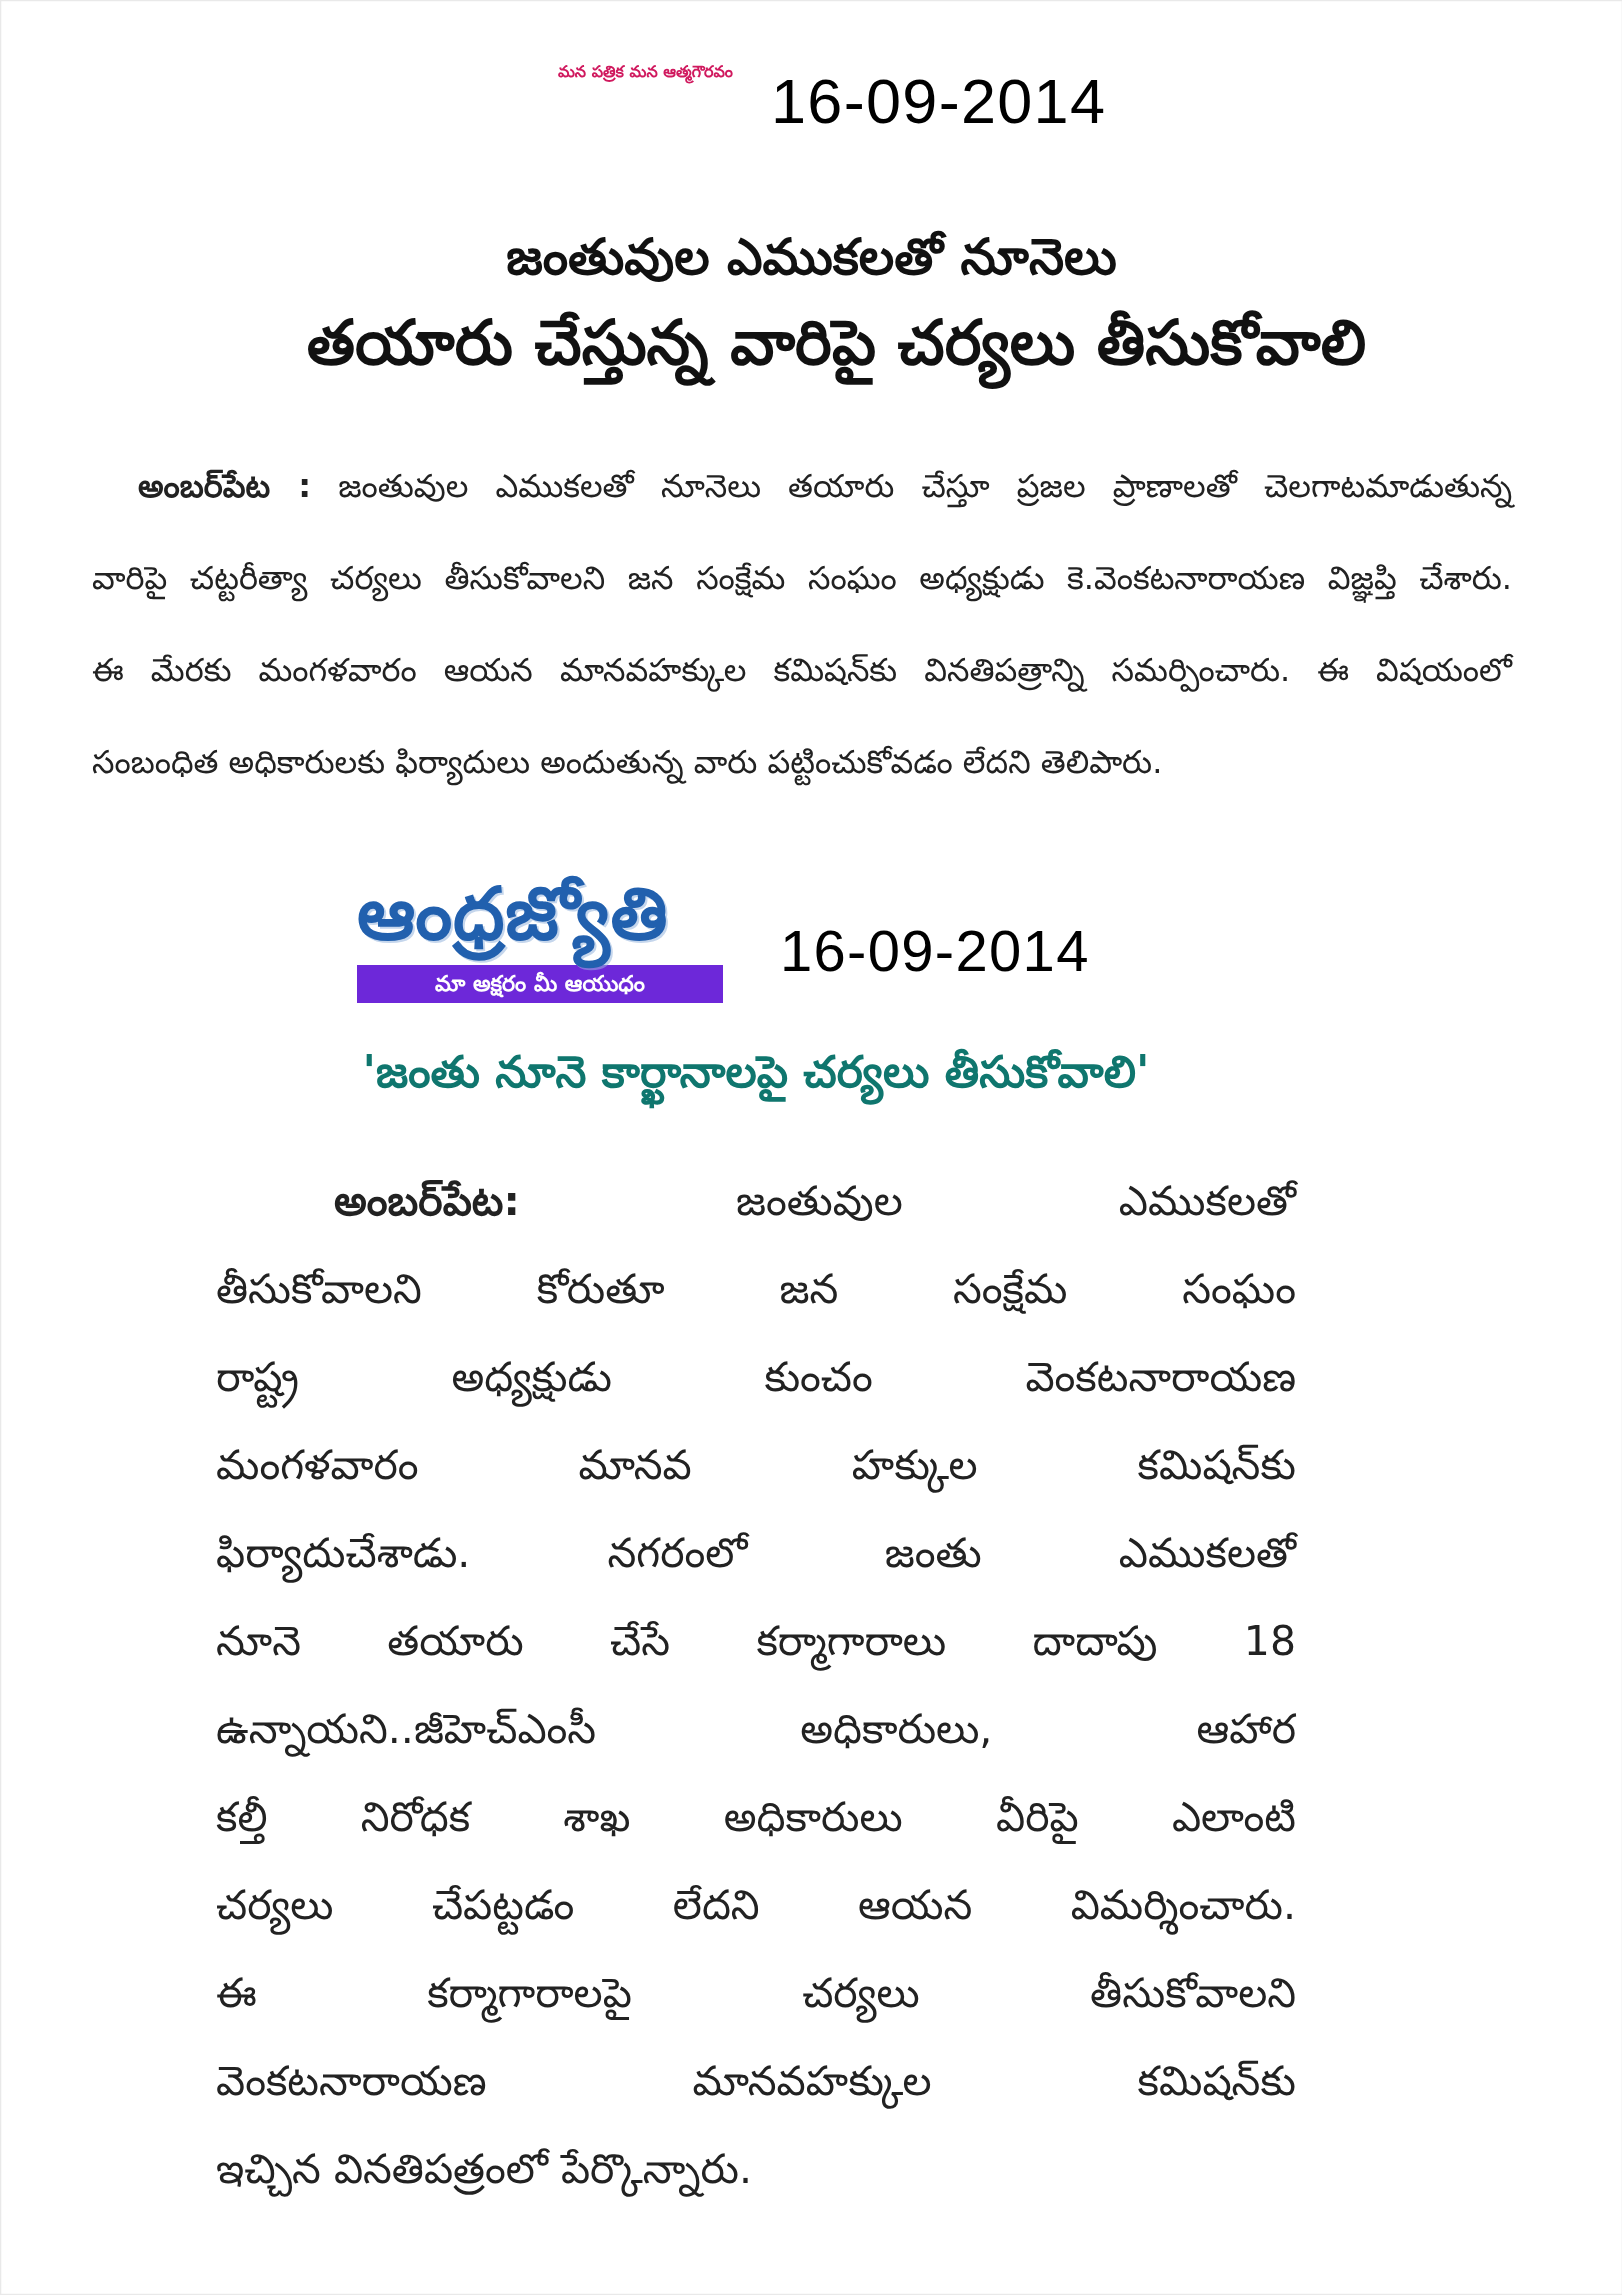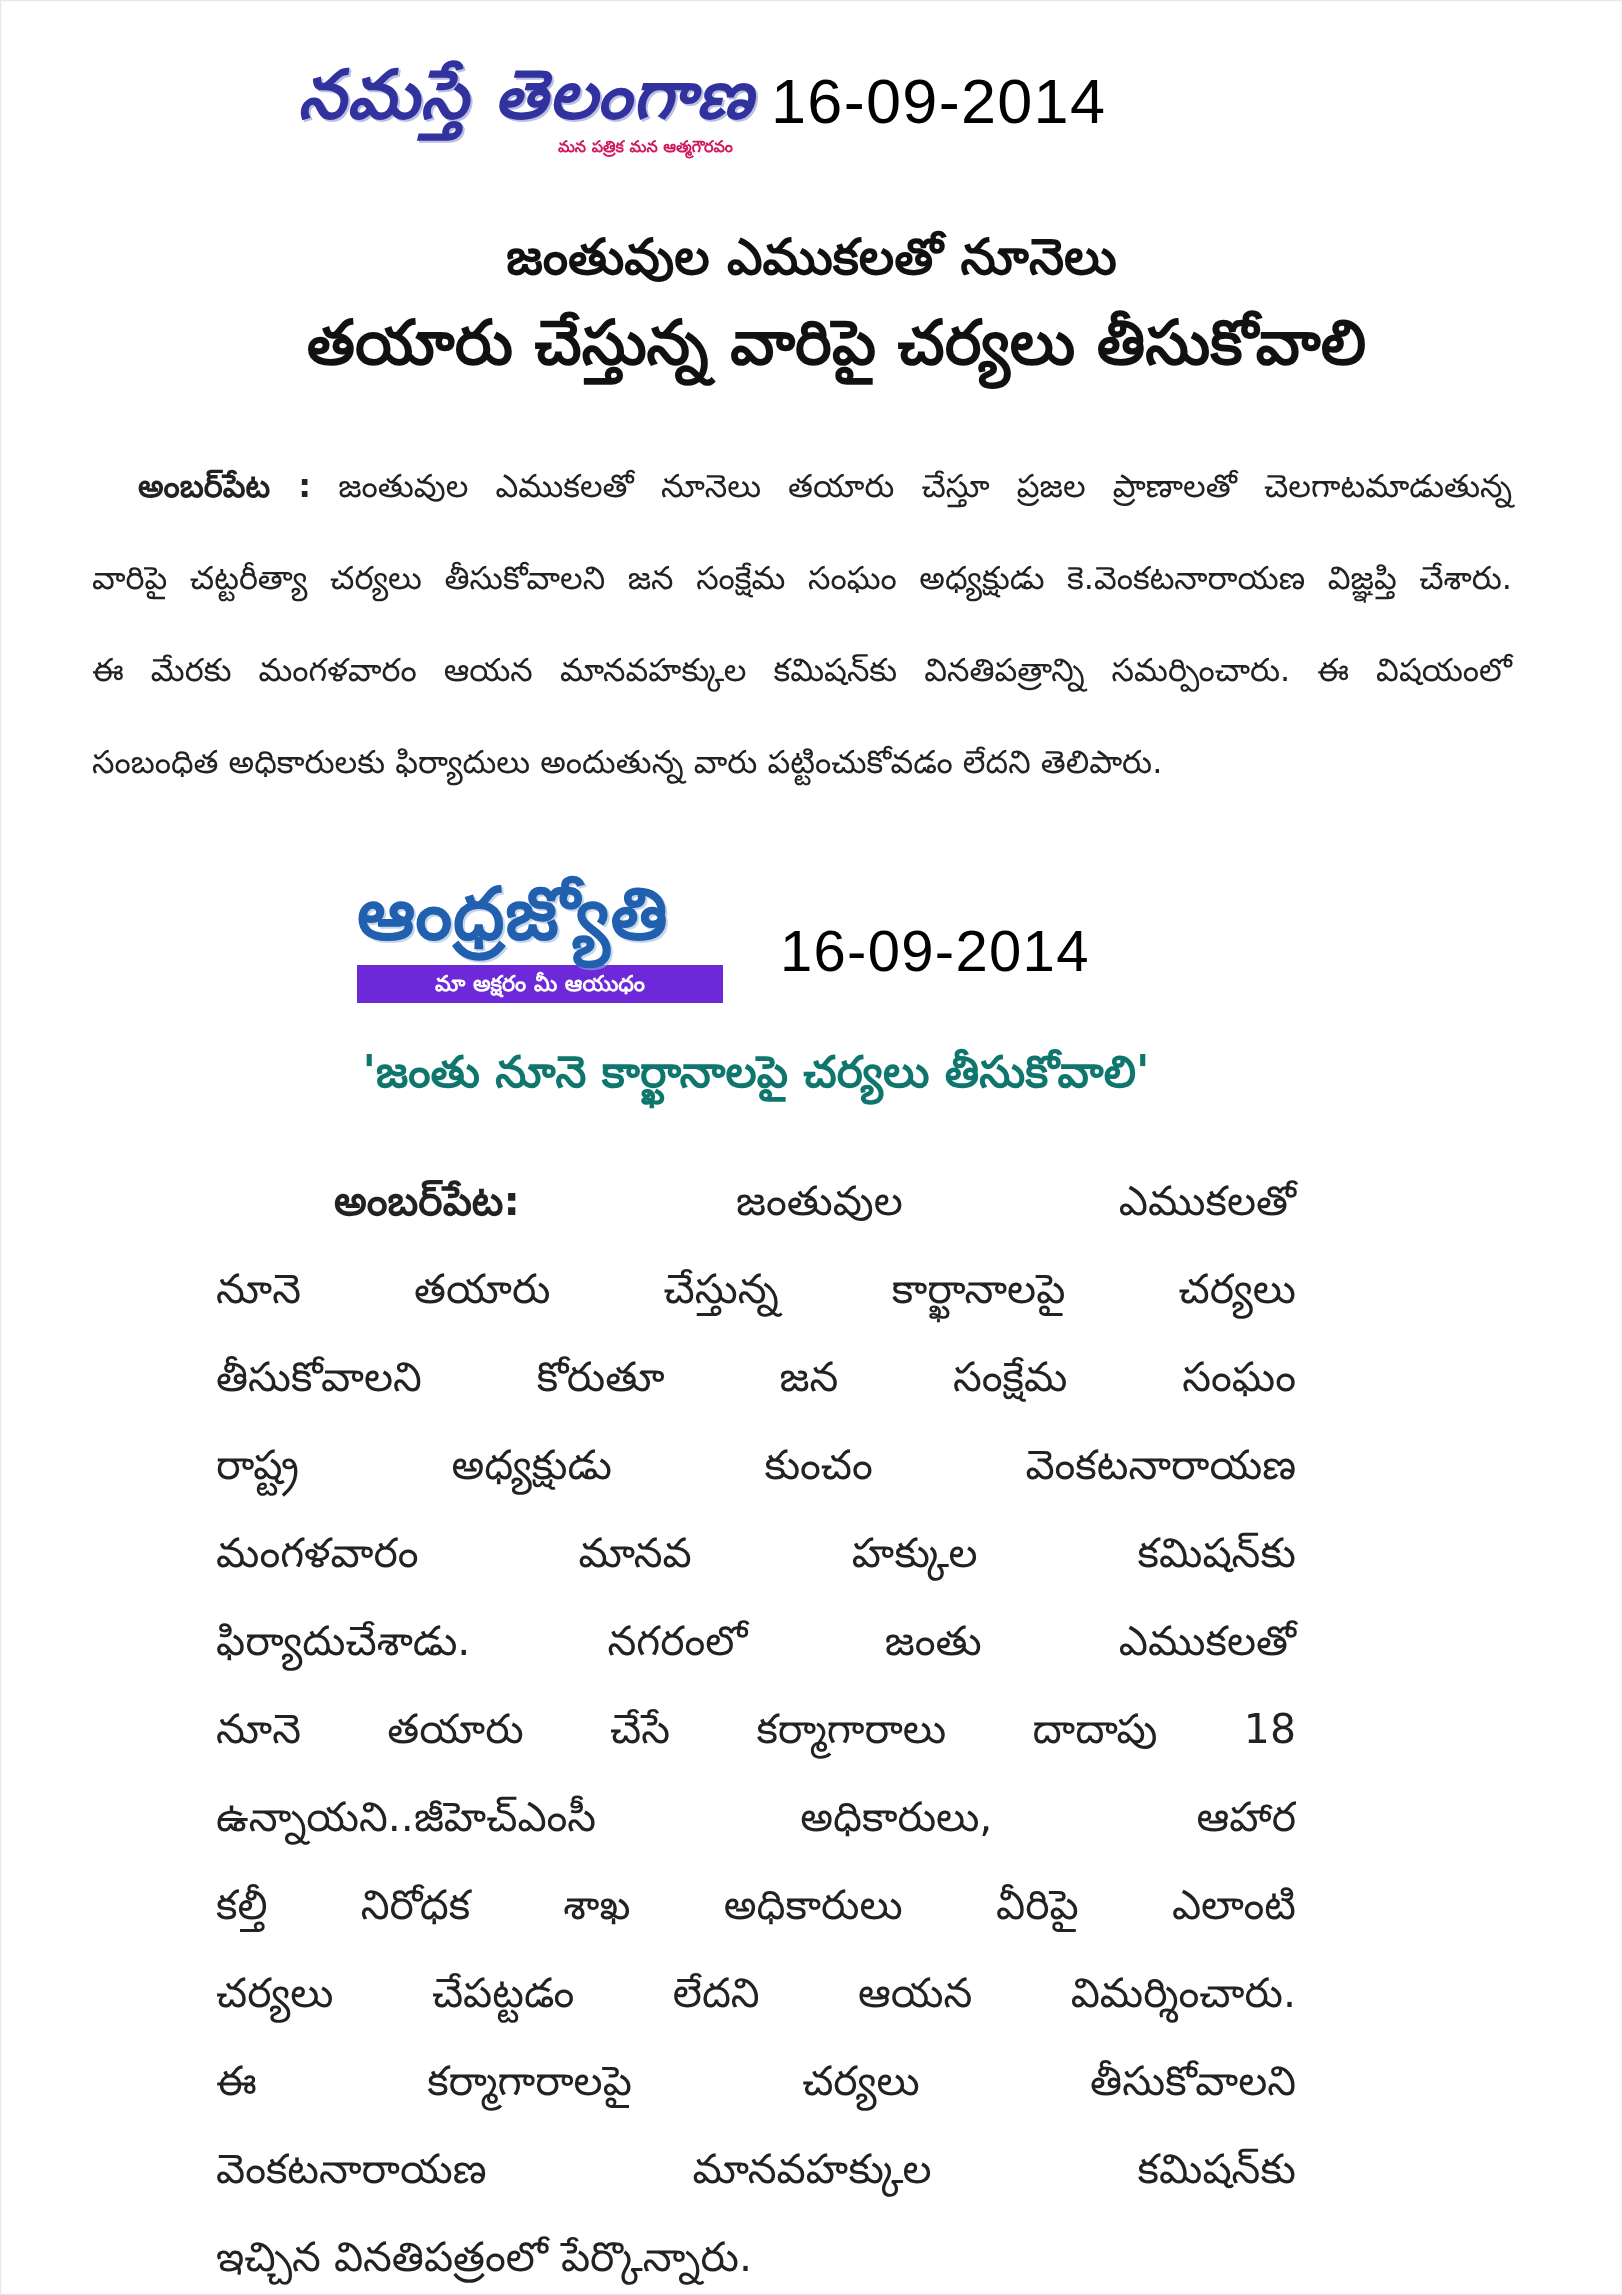--- a/index.html
+++ b/index.html
@@ -63,21 +63,20 @@
   .article2{position:absolute;left:216px;top:1157px;width:1080px;font-size:41px;color:#222;}
   .article2 .line{line-height:88px;height:88px;}
   .a2-l1{text-indent:118px;}
 </style>
 </head>
 <body>
 
 <div class="page">
 
   <div class="nt-logo-block">
-    <div class="nt-logo">నమస్తే తెలంగాణ</div>
     <div class="nt-tagline">మన పత్రిక మన ఆత్మగౌరవం</div>
   </div>
   <div class="nt-date">16-09-2014</div>
 
   <div class="kicker1">జంతువుల ఎముకలతో నూనెలు</div>
   <div class="headline1">తయారు చేస్తున్న వారిపై చర్యలు తీసుకోవాలి</div>
 
   <div class="article1">
     <div class="line just a1-l1"><span class="lead">అంబర్‌పేట :</span><span> జంతువుల ఎముకలతో నూనెలు తయారు చేస్తూ ప్రజల ప్రాణాలతో చెలగాటమాడుతున్న</span></div>
     <div class="line just">వారిపై చట్టరీత్యా చర్యలు తీసుకోవాలని జన సంక్షేమ సంఘం అధ్యక్షుడు కె.వెంకటనారాయణ విజ్ఞప్తి చేశారు.</div>
@@ -88,21 +87,20 @@
   <div class="aj-logo-block">
     <div class="aj-logo">ఆంధ్రజ్యోతి</div>
     <div class="aj-band">మా అక్షరం  మీ ఆయుధం</div>
   </div>
   <div class="aj-date">16-09-2014</div>
 
   <div class="headline2">'జంతు నూనె కార్ఖానాలపై చర్యలు తీసుకోవాలి'</div>
 
   <div class="article2">
     <div class="line just a2-l1"><span class="lead">అంబర్‌పేట:</span><span>  జంతువుల  ఎముకలతో</span></div>
-    <div class="line just">నూనె తయారు చేస్తున్న కార్ఖానాలపై చర్యలు</div>
     <div class="line just">తీసుకోవాలని కోరుతూ జన సంక్షేమ సంఘం</div>
     <div class="line just">రాష్ట్ర అధ్యక్షుడు కుంచం వెంకటనారాయణ</div>
     <div class="line just">మంగళవారం మానవ హక్కుల కమిషన్‌కు</div>
     <div class="line just">ఫిర్యాదుచేశాడు. నగరంలో జంతు ఎముకలతో</div>
     <div class="line just">నూనె తయారు చేసే కర్మాగారాలు దాదాపు 18</div>
     <div class="line just">ఉన్నాయని..జీహెచ్‌ఎంసీ అధికారులు, ఆహార</div>
     <div class="line just">కల్తీ నిరోధక శాఖ అధికారులు వీరిపై ఎలాంటి</div>
     <div class="line just">చర్యలు చేపట్టడం లేదని ఆయన విమర్శించారు.</div>
     <div class="line just">ఈ కర్మాగారాలపై చర్యలు తీసుకోవాలని</div>
     <div class="line just">వెంకటనారాయణ మానవహక్కుల కమిషన్‌కు</div>

